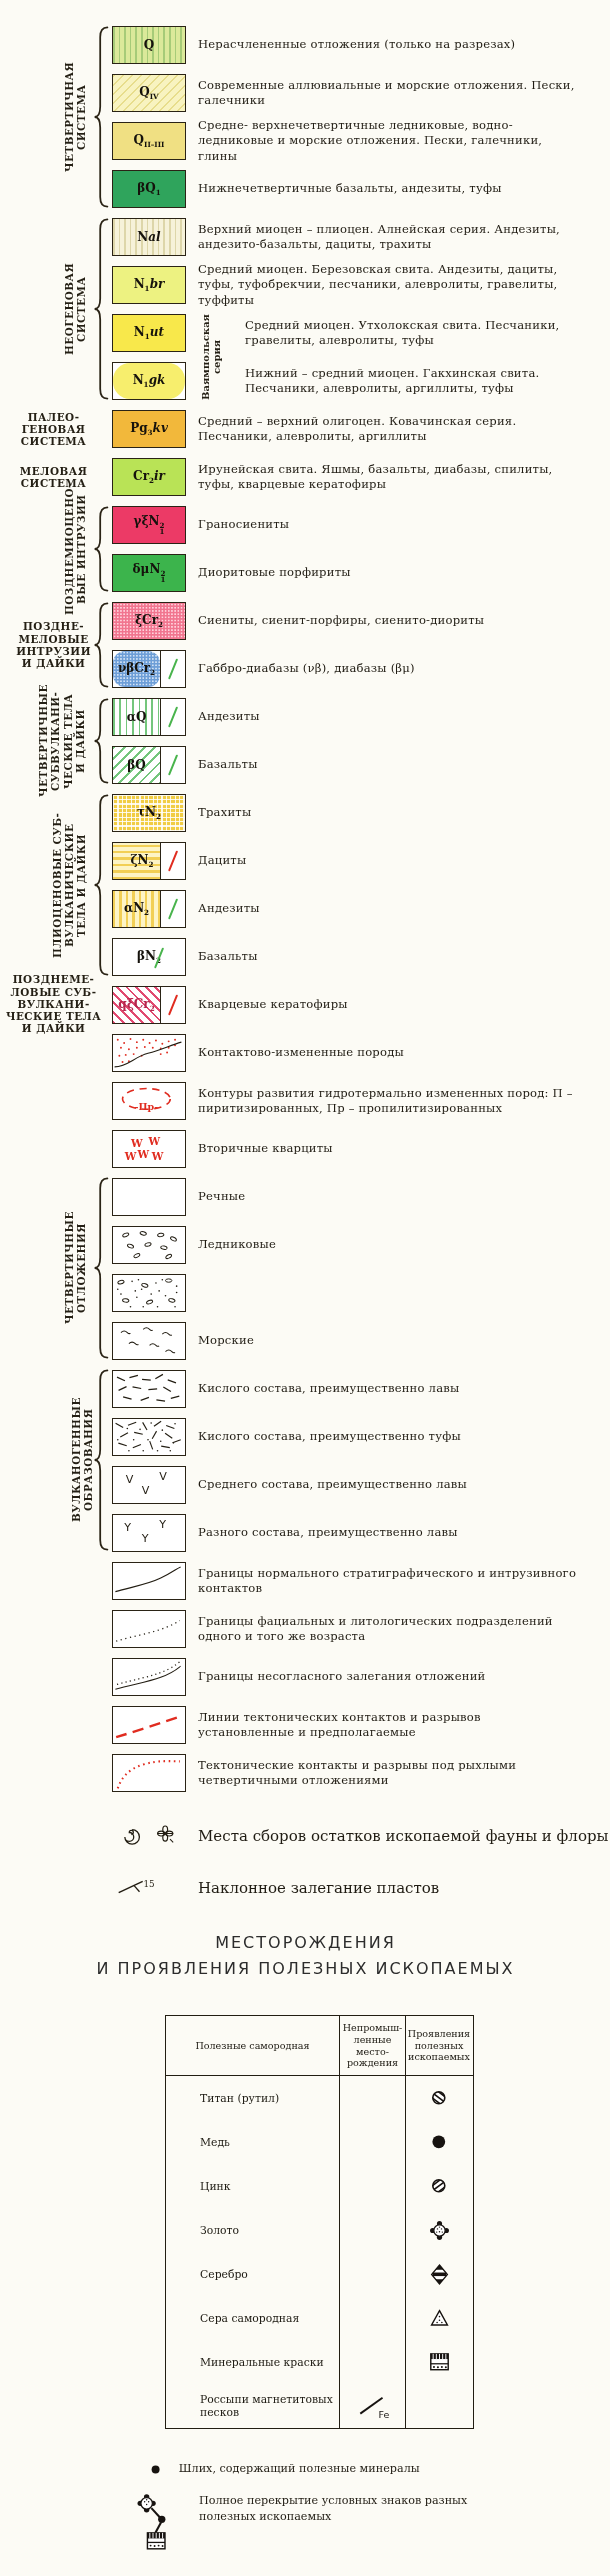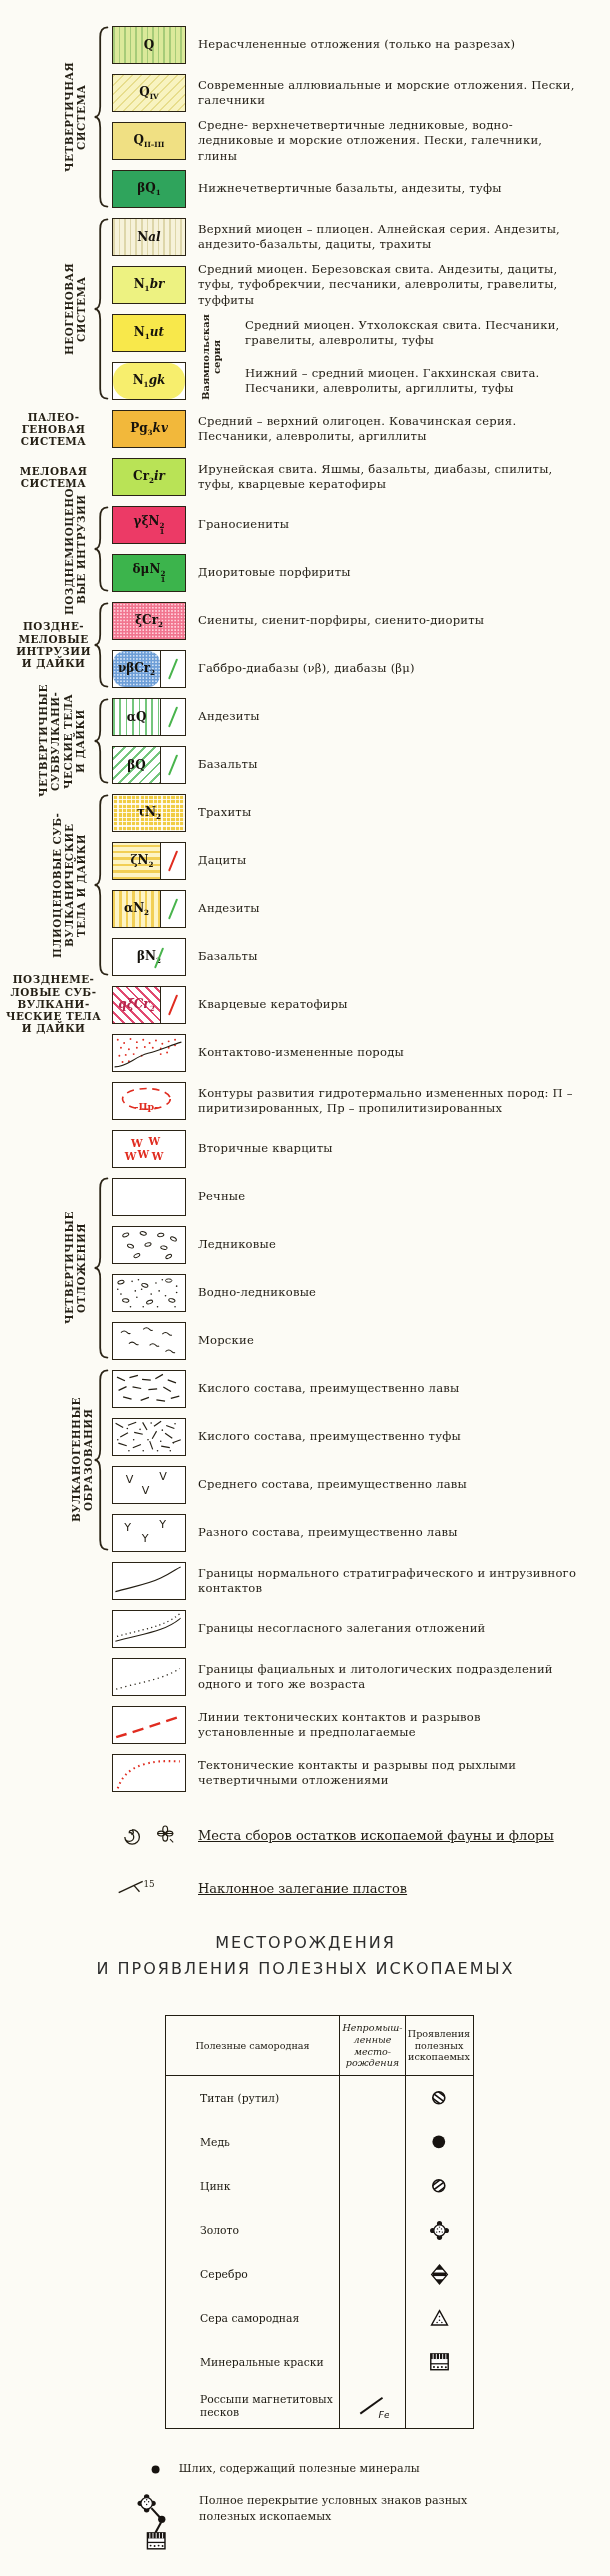--- a/index.html
+++ b/index.html
@@ -15,21 +15,21 @@
   .sw-side{width:24px;border-left:1.6px solid #2a2315;background:#fff;position:relative;
            display:flex;align-items:center;justify-content:center;flex:0 0 24px;}
   .slash{width:2.4px;height:22.4px;border-radius:1.6px;transform:rotate(22deg);}
   .slash.green{background:#49b44d;}
   .slash.red{background:#e02c20;}
   .slash.abs{position:absolute;left:63%;top:8px;}
   .usym{font-family:"DejaVu Serif",serif;font-weight:bold;font-size:12px;color:#15120c;white-space:nowrap;}
   .usym .suf{font-style:italic;}
   .usym sub{font-size:7.2px;}
   .usym .ss{display:inline-flex;flex-direction:column;vertical-align:-3.2px;font-size:7.2px;line-height:6.4px;font-weight:bold;}
-  .usym.crimson{color:#b5274d;font-style:italic;}
+  .usym.crimson{color:#b5274d;}
   .desc{position:absolute;left:198px;top:0;width:382px;height:48px;display:flex;align-items:center;
         font-size:11.6px;line-height:1.3;letter-spacing:0.2px;color:#201c13;}
   .desc.indent{left:245px;width:336px;}
   
   .p-vhatch-green{background:repeating-linear-gradient(90deg,#a6cb78 0 1.6px,#dbe99a 1.6px 5.6px);}
   .p-dhatch-pale{background:repeating-linear-gradient(135deg,#e7dd8c 0 1.6px,#f8f3c0 1.6px 6.4px);}
   .p-solid-yellow{background:#f0e083;}
   .p-solid-green-dark{background:#2fa45c;}
   .p-vhatch-cream{background:repeating-linear-gradient(90deg,#ddd6a9 0 1.6px,#f6f2d9 1.6px 5.6px);}
   .p-solid-yellowgreen{background:#edf281;}
@@ -52,30 +52,30 @@
   .gbrace{position:absolute;left:93px;width:17.6px;}
   .glabel{position:absolute;display:flex;align-items:center;justify-content:center;
           font-weight:bold;font-size:10.4px;letter-spacing:0.5px;color:#241f14;text-align:center;
           white-space:pre-line;line-height:1.18;}
   .glabel.rot{writing-mode:vertical-rl;transform:rotate(180deg);}
   .ilabel{position:absolute;writing-mode:vertical-rl;transform:rotate(180deg);
           font-weight:bold;font-size:10px;color:#241f14;text-align:center;white-space:pre-line;line-height:1.15;}
   
   .symrow{position:relative;width:611px;}
   .symrow .txt{position:absolute;left:198px;top:0;height:100%;display:flex;align-items:center;
-               font-size:13px;color:#201c13;text-decoration:underline;}
+               font-size:15px;color:#201c13;}
   
   #mtitle{position:absolute;left:0;width:611px;text-align:center;
           font-family:"DejaVu Sans",sans-serif;font-size:16px;letter-spacing:2px;color:#2c2c2c;line-height:1.6;}
   #mintable{position:absolute;left:165px;width:309px;border:1.6px solid #221d12;box-sizing:border-box;
             font-size:10.8px;}
   .trow{display:flex;}
   .tc{box-sizing:border-box;display:flex;align-items:center;}
   .tc1{width:173px;padding-left:34px;}
-  .tc2{width:66px;border-left:1.6px solid #221d12;justify-content:center;font-style:italic;}
+  .tc2{width:66px;border-left:1.6px solid #221d12;justify-content:center;}
   .tc3{width:67px;border-left:1.6px solid #221d12;justify-content:center;}
   .thead .tc{justify-content:center;text-align:center;font-size:9.6px;line-height:1.25;padding:4.8px 1.6px;}
   .thead{border-bottom:1.6px solid #221d12;height:59px;}
   .tbody-row{height:44px;}
   
   .frow{position:absolute;display:flex;align-items:flex-start;font-size:11.2px;color:#201c13;}
 </style>
 </head>
 <body>
 
@@ -403,21 +403,20 @@
             <circle cx="10" cy="24" r="1" fill="#221d12"></circle>
             <circle cx="30" cy="28" r="1" fill="#221d12"></circle>
             <circle cx="38" cy="40" r="1" fill="#221d12"></circle>
             <circle cx="56" cy="40" r="1" fill="#221d12"></circle>
             <circle cx="66" cy="26" r="1" fill="#221d12"></circle>
             <circle cx="22" cy="40" r="1" fill="#221d12"></circle>
             <circle cx="78" cy="40" r="1" fill="#221d12"></circle>
             <circle cx="48" cy="24" r="1" fill="#221d12"></circle>
           </svg>
         </div>
-        <div class="desc">Водно-ледниковые</div>
       </div>
       <div class="lrow">
         <div class="swatch">
           <svg width="70" height="35" viewBox="0 0 88 44">
             <path d="M10,12 q4,-4 8,0 q2,2 4,1" fill="none" stroke="#221d12" stroke-width="1.3"></path>
             <path d="M38,8 q4,-4 8,0 q2,2 4,1" fill="none" stroke="#221d12" stroke-width="1.3"></path>
             <path d="M62,14 q4,-4 8,0 q2,2 4,1" fill="none" stroke="#221d12" stroke-width="1.3"></path>
             <path d="M20,26 q4,-4 8,0 q2,2 4,1" fill="none" stroke="#221d12" stroke-width="1.3"></path>
             <path d="M46,28 q4,-4 8,0 q2,2 4,1" fill="none" stroke="#221d12" stroke-width="1.3"></path>
             <path d="M66,36 q4,-4 8,0 q2,2 4,1" fill="none" stroke="#221d12" stroke-width="1.3"></path>
@@ -558,33 +557,33 @@
         <div class="swatch">
           <svg width="70" height="35" viewBox="0 0 88 44">
             <path d="M3,36 C24,30 44,27 60,19 S 80,7 85,5" fill="none" stroke="#221d12" stroke-width="1.4"></path>
           </svg>
         </div>
         <div class="desc">Границы  нормального стратиграфического и интрузивного контактов</div>
       </div>
       <div class="lrow">
         <div class="swatch">
           <svg width="70" height="35" viewBox="0 0 88 44">
+            <path d="M4,38 C28,30 58,28 84,12" fill="none" stroke="#221d12" stroke-width="1.6" stroke-dasharray="1.5,4.5"></path>
+          </svg>
+        </div>
+        <div class="desc">Границы  фациальных и литологических подразделений одного и того же возраста</div>
+      </div>
+      <div class="lrow">
+        <div class="swatch">
+          <svg width="70" height="35" viewBox="0 0 88 44">
             <path d="M3,38 C24,32 44,29 60,23 S 80,13 85,9" fill="none" stroke="#221d12" stroke-width="1.3"></path>
             <path d="M5,32 C26,26 44,23 60,17 S 80,6 85,3" fill="none" stroke="#221d12" stroke-width="1.6" stroke-dasharray="1.5,4"></path>
           </svg>
         </div>
         <div class="desc">Границы несогласного залегания отложений</div>
-      </div>
-      <div class="lrow">
-        <div class="swatch">
-          <svg width="70" height="35" viewBox="0 0 88 44">
-            <path d="M4,38 C28,30 58,28 84,12" fill="none" stroke="#221d12" stroke-width="1.6" stroke-dasharray="1.5,4.5"></path>
-          </svg>
-        </div>
-        <div class="desc">Границы  фациальных и литологических подразделений одного и того же возраста</div>
       </div>
       <div class="lrow">
         <div class="swatch">
           <svg width="70" height="35" viewBox="0 0 88 44">
             <path d="M4,38 C30,30 60,20 84,12" fill="none" stroke="#e02c20" stroke-width="3" stroke-dasharray="14,8"></path>
           </svg>
         </div>
         <div class="desc">Линии тектонических контактов и разрывов установленные и предполагаемые</div>
       </div>
       <div class="lrow">

